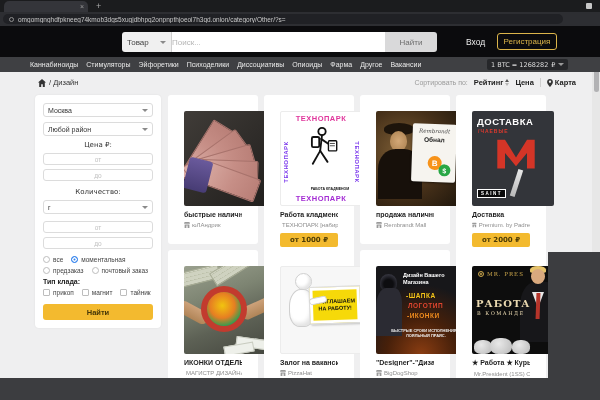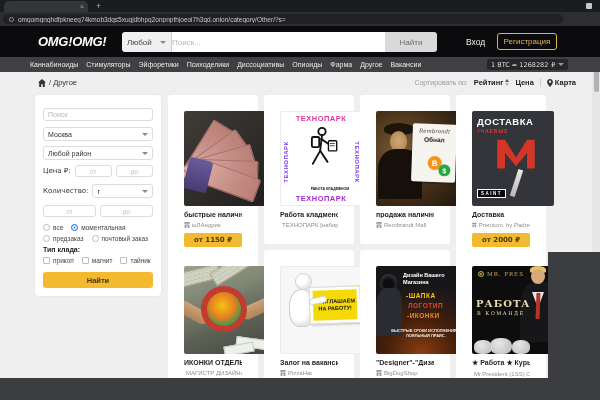--- a/index.html
+++ b/index.html
@@ -44,21 +44,21 @@
   .sort-opt { font-weight:700; display:flex; align-items:center; gap:2px; }
   .sort-arrows { display:inline-flex; flex-direction:column; gap:1px; }
   .sort-arrows i { display:block; width:0; height:0; border-left:2.5px solid transparent; border-right:2.5px solid transparent; }
   .sort-arrows .up { border-bottom:3px solid #555; } .sort-arrows .dn { border-top:3px solid #b5b5b5; }
   .sort-div { width:1px; height:9px; background:#cfcfcf; }
   
   .sidebar { position:absolute; left:35px; top:95px; width:126px; background:#fff; border-radius:4px; padding:8px; box-shadow:0 0 2px rgba(0,0,0,.08); }
   .f-input { width:100%; height:13px; border:1px solid #dcdcdc; border-radius:3px; font-size:7px; padding:0 4px; font-family:inherit; color:#333; outline:none; margin-bottom:6px; }
   .f-input::placeholder { color:#b8b8b8; }
   .f-select { width:100%; height:14px; border:1px solid #dcdcdc; border-radius:3px; display:flex; align-items:center; padding:0 4px; font-size:7px; color:#333; margin-bottom:5px; background:#fff; }
-  .f-row { display:flex; align-items:center; gap:4px; margin-bottom:7px; }
+  .f-row { display:flex; align-items:center; gap:4px; margin-bottom:7px;flex-direction:column; }
   .f-label { font-size:7px; color:#333; white-space:nowrap; font-family:"DejaVu Sans",sans-serif; }
   .f-small { height:12px; border:1px solid #dcdcdc; border-radius:3px; font-size:6.5px; padding:0 3px; width:100%; min-width:0; font-family:inherit; outline:none; text-align:center; }
   .f-small::placeholder { color:#c2c2c2; }
   .opt-row { display:flex; align-items:center; gap:8px; margin-bottom:4px; }
   .opt { display:flex; align-items:center; gap:3px; font-size:6.5px; color:#444; }
   .radio { width:7px; height:7px; border:1px solid #bdbdbd; border-radius:50%; background:#fff; flex:none; }
   .radio.checked { border-color:#2f80ed; box-shadow:inset 0 0 0 1.5px #fff; background:#2f80ed; }
   .checkbox { width:7px; height:7px; border:1px solid #bdbdbd; border-radius:1px; background:#fff; flex:none; }
   .f-title { font-size:7px; font-weight:700; color:#222; margin:4px 0 4px; }
   .find-btn { width:100%; height:16px; background:#f3ba2f; border:none; border-radius:3px; font-size:7.5px; font-weight:700; color:#463708; font-family:inherit; margin-top:4px; }
@@ -160,24 +160,23 @@
     <span class="ext-ico"></span>
   </div>
   <div class="urlbar">
     <div class="url-field">
       <span class="site-ico"></span>
       <span class="url-text">omgomgnghdfpkneeg74kmob3dgs5xugjdbhpq2onpnpthjoeoi7h3qd.onion/category/Other/?s=</span>
     </div>
   </div>
 
   <div class="sitehead">
-    <div class="logo">OMG!OMG!</div>
     <div class="searchgroup">
       <div class="search-select">
-        <span>Любой</span>
+        <span>Товар</span>
         <span class="chev"></span>
       </div>
       <input class="search-input" placeholder="Поиск..." style="">
       <button class="search-btn">Найти</button>
     </div>
     <span class="login">Вход</span>
     <span class="register">Регистрация</span>
   </div>
 
   <div class="navbar">
@@ -194,21 +193,21 @@
       <span>1 BTC = 1268282</span>
       <span>₽</span>
       <span class="chev"></span>
     </div>
   </div>
 
   <div class="breadcrumb">
     <svg width="8" height="8" viewBox="0 0 10 10">
       <path d="M5 0 L10 4.5 L8.5 4.5 L8.5 10 L6 10 L6 6.5 L4 6.5 L4 10 L1.5 10 L1.5 4.5 L0 4.5 Z" fill="#333"></path>
     </svg>
-    <span>/ Другое</span>
+    <span>/ Дизайн</span>
   </div>
 
   <div class="sortrow">
     <span class="sort-label">Сортировать по:</span>
     <span class="sort-opt">
       <span>Рейтинг</span>
       <span class="sort-arrows">
           <i class="up"></i>
           <i class="dn"></i>
         </span>
@@ -219,21 +218,20 @@
     <span class="sort-div"></span>
     <span class="sort-opt">
       <svg width="6" height="8" viewBox="0 0 8 11">
         <path d="M4 0 C1.8 0 0 1.8 0 4 C0 6.8 4 11 4 11 C4 11 8 6.8 8 4 C8 1.8 6.2 0 4 0 Z M4 5.4 A1.6 1.6 0 1 1 4 2.2 A1.6 1.6 0 0 1 4 5.4 Z" fill="#333"></path>
       </svg>
       <span>Карта</span>
     </span>
   </div>
 
   <div class="sidebar">
-    <input class="f-input" placeholder="Поиск" style="">
     <div class="f-select">
       <span>Москва</span>
         <span class="chev"></span>
     </div>
     <div class="f-select">
       <span>Любой район</span>
         <span class="chev"></span>
     </div>
     <div class="f-row" style="margin-top:3px">
       <span class="f-label">Цена ₽:</span>
@@ -298,21 +296,20 @@
       <div class="note" style="transform:rotate(20deg)"></div>
       <div class="bankcard"></div>
     </div>
     <div class="card-title">быстрые наличные</div>
     <div class="card-vendor">
       <svg width="6" height="6" viewBox="0 0 10 10">
           <path d="M1 0 H9 L10 3 H0 Z M1 4 H9 V10 H6 V6 H4 V10 H1 Z" fill="#9a9a9a"></path>
         </svg>
       <span>юЛАндрик</span>
     </div>
-    <button class="price-btn">от 1150 ₽</button>
   </div>
 
   <div class="card row1" id="card2">
     <div class="card-img img2">
       <div class="tp-top">ТЕХНОПАРК</div>
       <div class="tp-side tp-l">ТЕХНОПАРК</div>
       <div class="tp-side tp-r">ТЕХНОПАРК</div>
       <svg class="tp-man" width="40" height="46" viewBox="0 0 40 50">
         <g stroke="#111" stroke-width="2" fill="none" stroke-linecap="round">
           <circle cx="20" cy="6" r="4"></circle>
@@ -328,20 +325,21 @@
       <div class="tp-cap">РАБОТА КЛАДМЕНОМ</div>
       <div class="tp-bot">ТЕХНОПАРК</div>
     </div>
     <div class="card-title">Работа кладменом [Вы…</div>
     <div class="card-vendor">
       <svg width="6" height="6" viewBox="0 0 10 10">
           <path d="M1 0 H9 L10 3 H0 Z M1 4 H9 V10 H6 V6 H4 V10 H1 Z" fill="#9a9a9a"></path>
         </svg>
       <span>ТЕХНОПАРК [набираем к…</span>
     </div>
+    <button class="price-btn">от 1000 ₽</button>
   </div>
 
   <div class="card row1" id="card3">
     <div class="card-img img3">
       <div class="rem-hat"></div>
       <div class="rem-face"></div>
       <div class="rem-body"></div>
       <div class="rem-card">
         <div class="rem-brand">Rembrandt</div>
         <div class="rem-label">Обнал</div>

